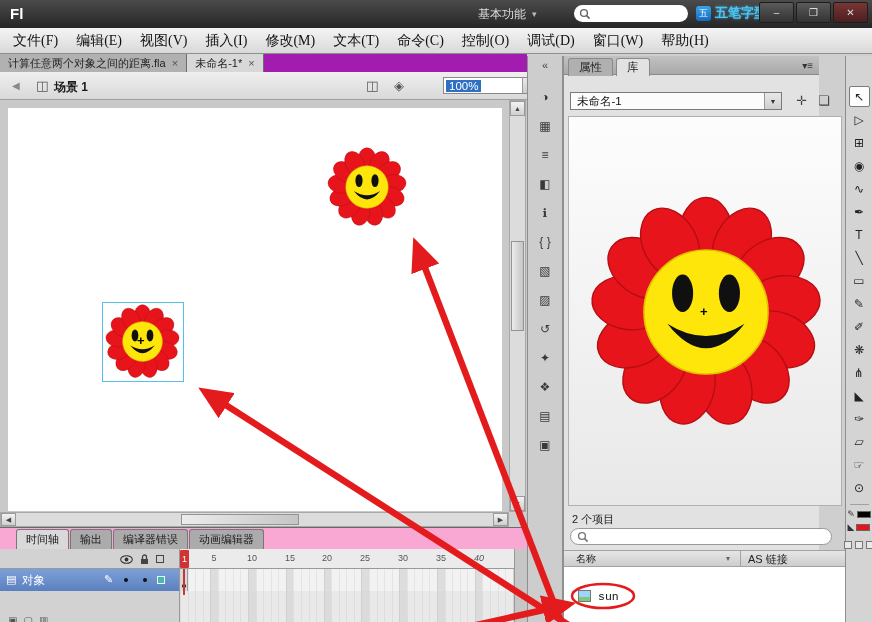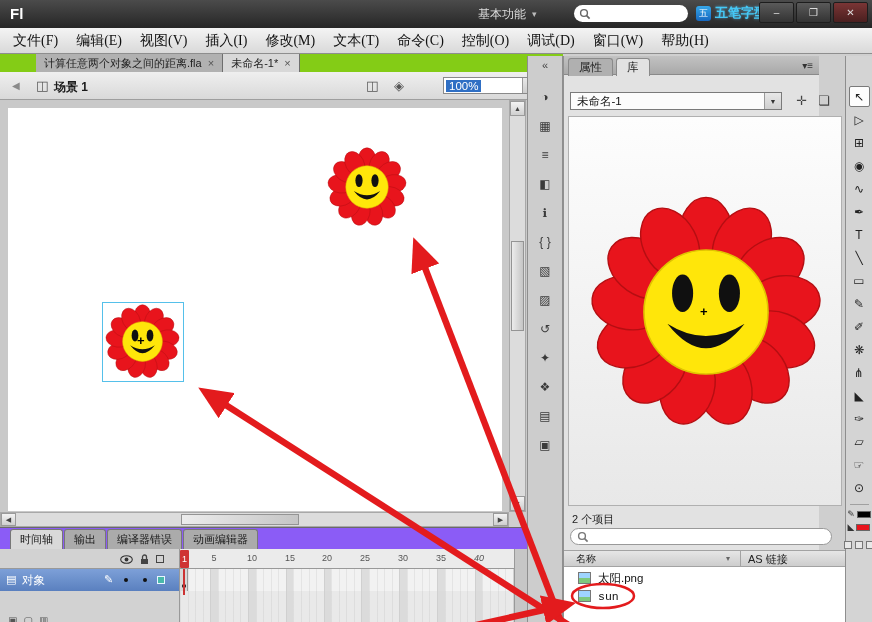--- a/index.html
+++ b/index.html
@@ -25,21 +25,21 @@
     border-radius:2px;color:#ddd;font-size:10px;display:flex;align-items:center;justify-content:center;}
   .winbtn.close{background:linear-gradient(#7a3535,#4a1f1f);}
 
   
   .menubar{position:absolute;left:0;top:28px;width:872px;height:26px;
     background:linear-gradient(#f4f4f4,#d9d9d9);border-bottom:1px solid #8e8e8e;
     display:flex;align-items:center;padding-left:4px;box-sizing:border-box;}
   .menu-item{padding:8px 9px;font-size:14px;color:#111;line-height:25px;font-family:Liberation Serif, serif;}
 
   
-  .tabbar{position:absolute;left:0;top:54px;width:527px;height:18px;background:#84cc16;display:flex;padding-left:36px;}
+  .tabbar{position:absolute;left:0;top:54px;width:527px;height:18px;background:#a21caf;display:flex;}
   .doc-tab{display:flex;align-items:center;gap:6px;padding:0 8px;font-size:11px;color:#222;
     background:#b1b1b1;border-right:1px solid #6e6e6e;white-space:nowrap;}
   .doc-tab.active{background:#d8d8d8;}
   .doc-tab .x{color:#555;font-size:11px;}
 
   
   .editbar{position:absolute;left:0;top:72px;width:527px;height:28px;
     background:linear-gradient(#efefef,#d9d9d9);border-bottom:1px solid #9e9e9e;box-sizing:border-box;}
   .zoom-box{position:absolute;left:420px;top:5px;width:96px;height:17px;background:#fff;
     border:1px solid #8a8a8a;display:flex;align-items:center;box-sizing:border-box;margin-left:23px;}
@@ -54,22 +54,22 @@
   .sel-box{position:absolute;left:102px;top:202px;width:80px;height:78px;border:1px solid #55c0ea;}
   .regpoint{position:absolute;font-size:13px;color:#000;font-weight:bold;line-height:1;}
   .vscroll{position:absolute;left:509px;top:0;width:17px;height:412px;background:#dcdcdc;border:1px solid #a8a8a8;box-sizing:border-box;}
   .hscroll{position:absolute;left:0;top:412px;width:509px;height:15px;background:#dcdcdc;border:1px solid #a8a8a8;box-sizing:border-box;}
   .sb-btn{position:absolute;background:linear-gradient(#f3f3f3,#cfcfcf);border:1px solid #9a9a9a;
     color:#444;font-size:7px;display:flex;align-items:center;justify-content:center;box-sizing:border-box;}
   .sb-thumb{position:absolute;background:linear-gradient(90deg,#ececec,#c5c5c5);border:1px solid #949494;box-sizing:border-box;}
   .corner{position:absolute;left:509px;top:412px;width:17px;height:15px;background:#cfcfcf;}
 
   
-  .bottom-tabbar{position:absolute;left:0;top:527px;width:527px;height:22px;background:#8b5cf6;
-    border-top:1px solid #6a6a6a;display:flex;align-items:flex-end;gap:1px;padding-left:10px;box-sizing:border-box;}
+  .bottom-tabbar{position:absolute;left:0;top:527px;width:527px;height:22px;background:#f9a8d4;
+    border-top:1px solid #6a6a6a;display:flex;align-items:flex-end;gap:1px;padding-left:16px;box-sizing:border-box;}
   .btab{height:19px;line-height:19px;padding:0 9px;font-size:11px;color:#1a1a1a;background:#ababab;
     border:1px solid #777;border-bottom:none;border-radius:3px 3px 0 0;}
   .btab.active{background:#d9d9d9;}
 
   
   .timeline{position:absolute;left:0;top:549px;width:527px;height:73px;background:#d6d6d6;}
   .tl-left-hd{position:absolute;left:0;top:0;width:180px;height:20px;background:#d2d2d2;
     border-right:1px solid #999;border-bottom:1px solid #999;box-sizing:border-box;}
   .ruler{position:absolute;left:180px;top:0;width:334px;height:20px;background:#ebebeb;
     border-bottom:1px solid #999;box-sizing:border-box;}
@@ -376,24 +376,20 @@
     </div>
 
     <div class="lib-hd">
       <span class="abs" style="left:12px;top:1px;font-size:10px;color:#222;">名称</span>
       <span class="abs" style="left:162px;top:3px;font-size:8px;color:#666;">▾</span>
       <span class="abs" style="left:176px;top:0;width:1px;height:15px;background:#a3a3a3;"></span>
       <span class="abs" style="left:184px;top:1px;font-size:11px;color:#222;">AS 链接</span>
     </div>
 
     <div class="lib-list">
-      <div class="lib-row" style="top:2px;">
-        <span class="bmp-icon"></span>
-        <span class="nm">太阳.png</span>
-      </div>
       <div class="lib-row" style="top:20px;font-family:Liberation Mono, monospace;">
         <span class="bmp-icon"></span>
         <span class="nm">sun</span>
       </div>
     </div>
   </div>
 
   <div class="tools-panel">
     <div class="tool active">↖</div>
     <div class="tool">▷</div>

